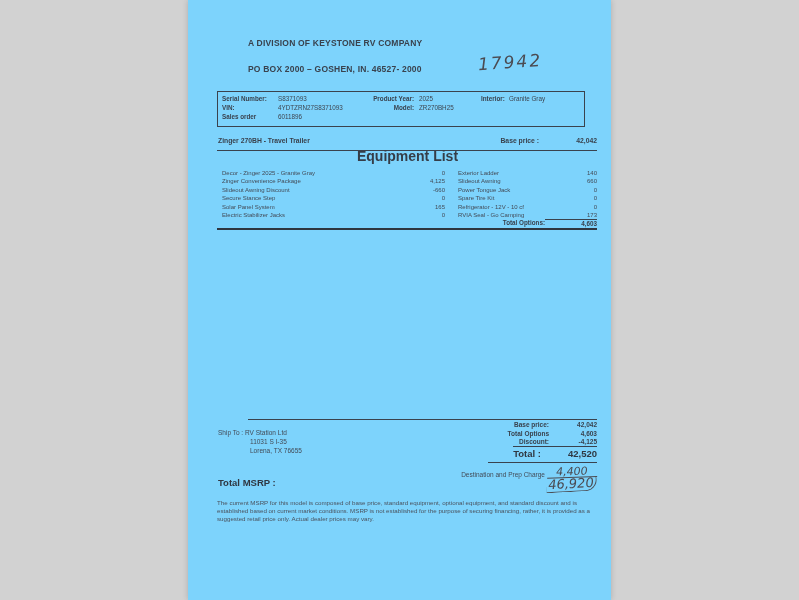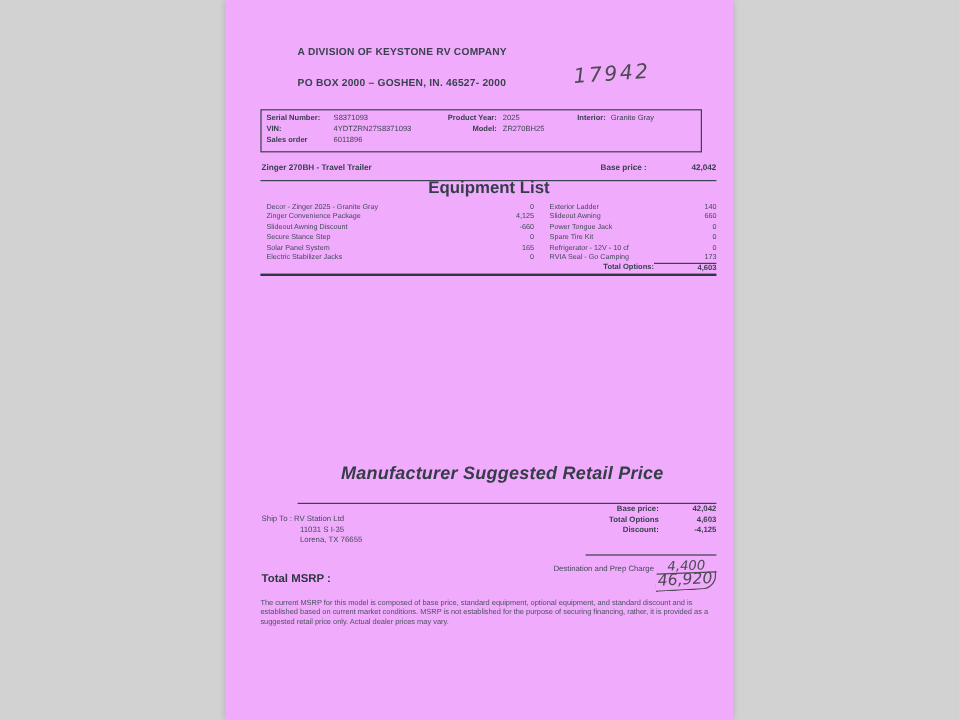--- a/index.html
+++ b/index.html
@@ -4,21 +4,21 @@
 <style>
   html,body{margin:0;padding:0;}
   body{
     width:799px;height:600px;overflow:hidden;
     background:#d2d2d2;
     font-family:"Liberation Sans", sans-serif;
     -webkit-font-smoothing:antialiased;
   }
   .paper{
     position:absolute;left:188px;top:0;width:423px;height:600px;
-    background:#f0abfc;box-shadow:0 0 6px rgba(0,0,0,.18);
+    background:#7dd3fc;box-shadow:0 0 6px rgba(0,0,0,.18);
     color:#3d4550;
   }
   .abs{position:absolute;}
   
   .hdr-line{left:60px;font-size:8.5px;font-weight:bold;letter-spacing:.2px;color:#39424e;}
   .handnum{
     left:290px;top:52px;font-size:17px;color:#4b4b52;
     font-family:"DejaVu Sans", sans-serif;font-style:italic;
     transform:rotate(-4deg);letter-spacing:2px;
   }
@@ -150,21 +150,20 @@
       <span class="eq-nr">RVIA Seal - Go Camping</span>
       <span class="eq-pr">173</span>
     </div>
   </div>
   <div class="abs eq-total">
     <span>Total Options:</span>
     <span class="eq-total-val">4,603</span>
   </div>
   <div class="abs rule-thick"></div>
 
-  <div class="abs msrp-title">Manufacturer Suggested Retail Price</div>
   <div class="abs msrp-rule"></div>
 
   <div class="abs shipto">
     <div class="row1">
       <span>Ship To :</span>&nbsp;
       <span>RV Station Ltd</span>
     </div>
     <div class="cont">11031 S I-35</div>
     <div class="cont">Lorena, TX  76655</div>
   </div>
@@ -177,20 +176,26 @@
     <div class="tot-row">
       <span>Total Options</span>
       <span class="tot-val">4,603</span>
     </div>
     <div class="tot-row">
       <span>Discount:</span>
       <span class="tot-val">-4,125</span>
     </div>
   </div>
 
+  <div class="abs tot-grand">
+    <div class="tot-grand-inner">
+      <span>Total :</span>
+      <span class="tot-val">42,520</span>
+    </div>
+  </div>
   <div class="abs tots-bottom-rule"></div>
 
   <div class="abs dest-row">
     <span>Destination and Prep Charge</span>
     <span class="hand-small">4,400</span>
   </div>
 
   <div class="abs msrp-total-row">
     <span>Total MSRP :</span>
     <span class="hand-big">46,920</span>

